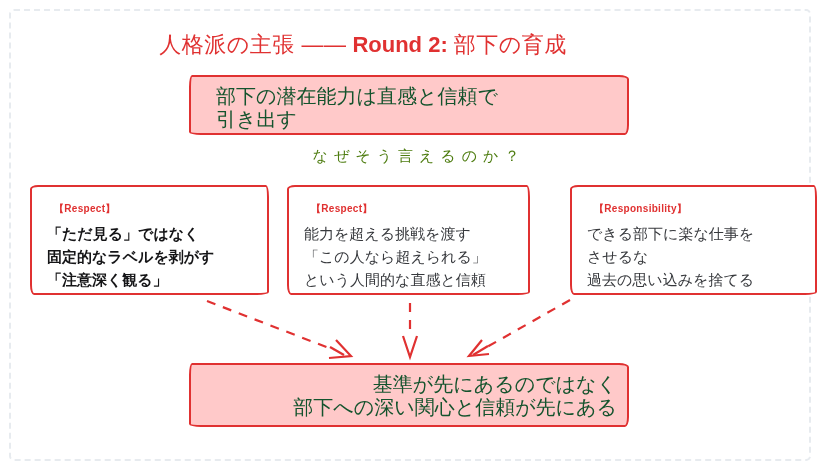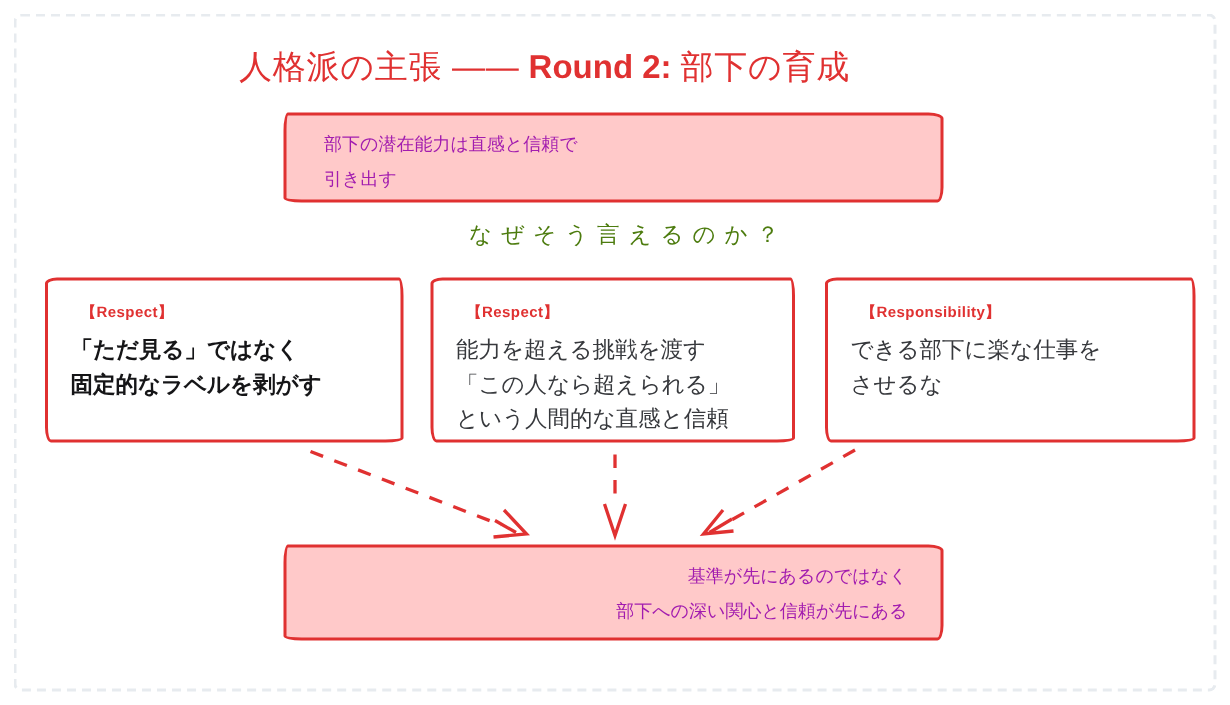--- a/index.html
+++ b/index.html
@@ -34,24 +34,24 @@
     font-weight: 800;
     letter-spacing: 0px;
     margin: 0 6px 0 6px;
   }
   .pinkbox {
     position: absolute;
     box-sizing: border-box;
     background: #ffc9c9;
     border: 2.5px solid #e03131;
     border-radius: 3px 10px 4px 12px / 12px 4px 10px 3px;
-    color: #a21caf;
-    font-size: 12px;
+    color: #14532d;
+    font-size: 20px;
     line-height: 23px;
-    padding: 8px 22px 6px 25px;
+    padding: 8px 10px 6px 25px;
   }
   .claim-box  { left: 189px; top: 75px;  width: 440px; height: 60px; }
   .concl-box  { left: 189px; top: 363px; width: 440px; height: 64px; text-align: right; }
   .question {
     position: absolute;
     left: 419px; top: 147px;
     transform: translateX(-50%);
     white-space: nowrap;
     color: #4d7c0f;
     font-size: 15px;
@@ -74,21 +74,21 @@
     color: #e03131;
     font-weight: 800;
     font-size: 10px;
     padding-left: 7px;
     margin-bottom: 2px;
     letter-spacing: 0.3px;
   }
   .reason-box.first-bold .line { font-weight: 700; color: #151517; }
   .rb-1 { left: 30px;  width: 239px; }
   .rb-2 { left: 287px; width: 243px; }
-  .rb-3 { left: 550px; width: 247px; }
+  .rb-3 { left: 570px; width: 247px; }
   .arrows {
     position: absolute;
     left: 0; top: 0;
     width: 820px; height: 470px;
     pointer-events: none;
   }
   .arrows path, .arrows line {
     stroke: #e03131;
     stroke-width: 2.2;
     fill: none;
@@ -110,33 +110,35 @@
     <div class="line">部下の潜在能力は直感と信頼で</div>
     <div class="line">引き出す</div>
   </div>
 
   <div class="question">なぜそう言えるのか？</div>
 
   <div class="reason-box rb-1 first-bold">
     <div class="tag">【Respect】</div>
     <div class="line">「ただ見る」ではなく</div>
     <div class="line">固定的なラベルを剥がす</div>
+    <div class="line">「注意深く観る」</div>
   </div>
 
   <div class="reason-box rb-2">
     <div class="tag">【Respect】</div>
     <div class="line">能力を超える挑戦を渡す</div>
     <div class="line">「この人なら超えられる」</div>
     <div class="line">という人間的な直感と信頼</div>
   </div>
 
   <div class="reason-box rb-3">
     <div class="tag">【Responsibility】</div>
     <div class="line">できる部下に楽な仕事を</div>
     <div class="line">させるな</div>
+    <div class="line">過去の思い込みを捨てる</div>
   </div>
 
   <svg class="arrows" viewBox="0 0 820 470">
 
     <g>
       <line class="dashed" x1="207" y1="301" x2="334" y2="350"></line>
       <path d="M336 340 L351 356 L329 358"></path>
       <path d="M330 347 L344 355"></path>
     </g>
 

